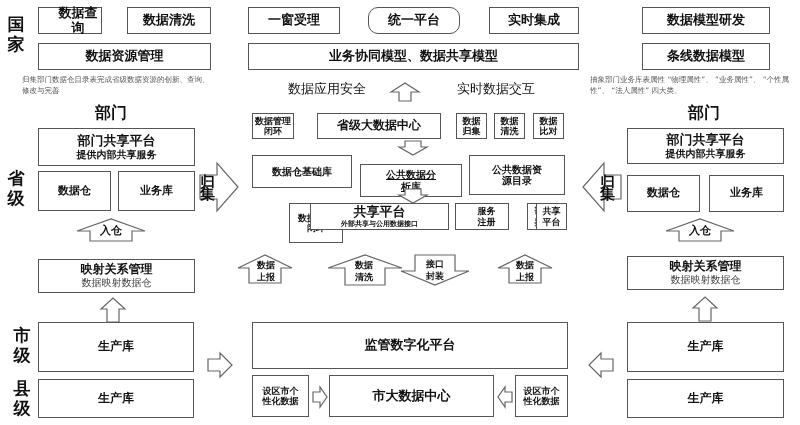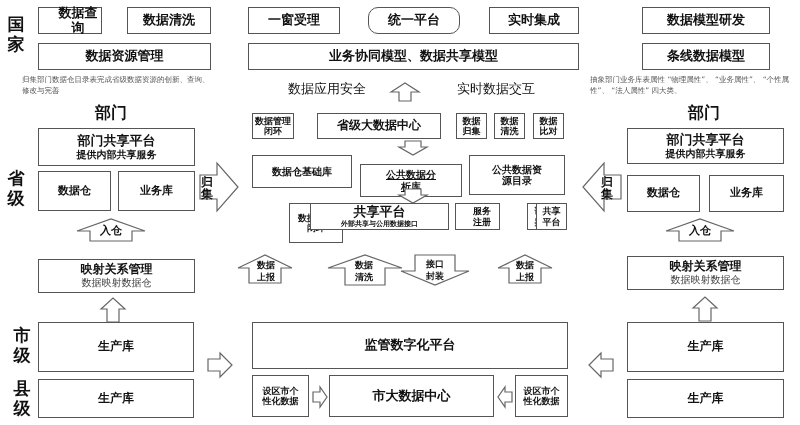--- a/index.html
+++ b/index.html
@@ -13,21 +13,21 @@
   .t12 { font-size:12px; }
   .t11 { font-size:11px; }
   .t10 { font-size:10px; }
   .t9 { font-size:9px; }
   .t7 { font-size:7px; }
   .lab { position:absolute; font-weight:bold; }
   .side { position:absolute; font-weight:bold; font-size:17px; line-height:20px; width:20px; text-align:center; }
   .note { position:absolute; font-size:7.5px; color:#555; line-height:11px; }
   svg.arr { position:absolute; overflow:visible; }
   svg.arr path { fill:#fff; stroke:#666; stroke-width:1.2; }
-  .arrtxt { position:absolute; font-size:12px; font-weight:bold; text-align:center; line-height:12px; }
+  .arrtxt { position:absolute; font-size:15px; font-weight:bold; text-align:center; line-height:12px; }
 </style>
 </head>
 <body>
 
 <div class="side" style="left:6px;top:14px;"><span>国家</span></div>
 
 <div class="box b t13" style="left:38px;top:7px;width:64px;height:27px;padding-left:16px;">
     <span>数据查询</span>
   </div>
 <div class="box b t13" style="left:127px;top:7px;width:84px;height:27px;">
@@ -130,21 +130,21 @@
   <path d="M7,1 L23,1 L23,7 L29,7 L15,15 L1,7 L7,7 Z"></path>
 </svg>
 
 <div class="box b t9" style="left:252px;top:203px;width:54px;height:40px;margin-left:37px;">
     <span style="width:36px;">数据共享闭环</span>
   </div>
 <div class="box" style="left:310px;top:203px;width:139px;height:27px;">
   <span class="b t13">共享平台</span>
   <span class="b t7">外部共享与公用数据接口</span>
 </div>
-<div class="box b t9" style="left:455px;top:203px;width:45px;height:27px;padding-left:9px;">
+<div class="box b t9" style="left:455px;top:203px;width:54px;height:27px;padding-left:9px;">
     <span style="width:22px;">服务注册</span>
   </div>
 <div class="box b t9" style="left:495px;top:203px;width:33px;height:27px;margin-left:32px;">
     <span style="width:22px;">调用鉴权</span>
   </div>
 <div class="box b t9" style="left:536px;top:203px;width:31px;height:27px;">
     <span style="width:22px;">共享平台</span>
   </div>
 
 <svg class="arr" style="left:237px;top:254px;" width="56" height="30">

